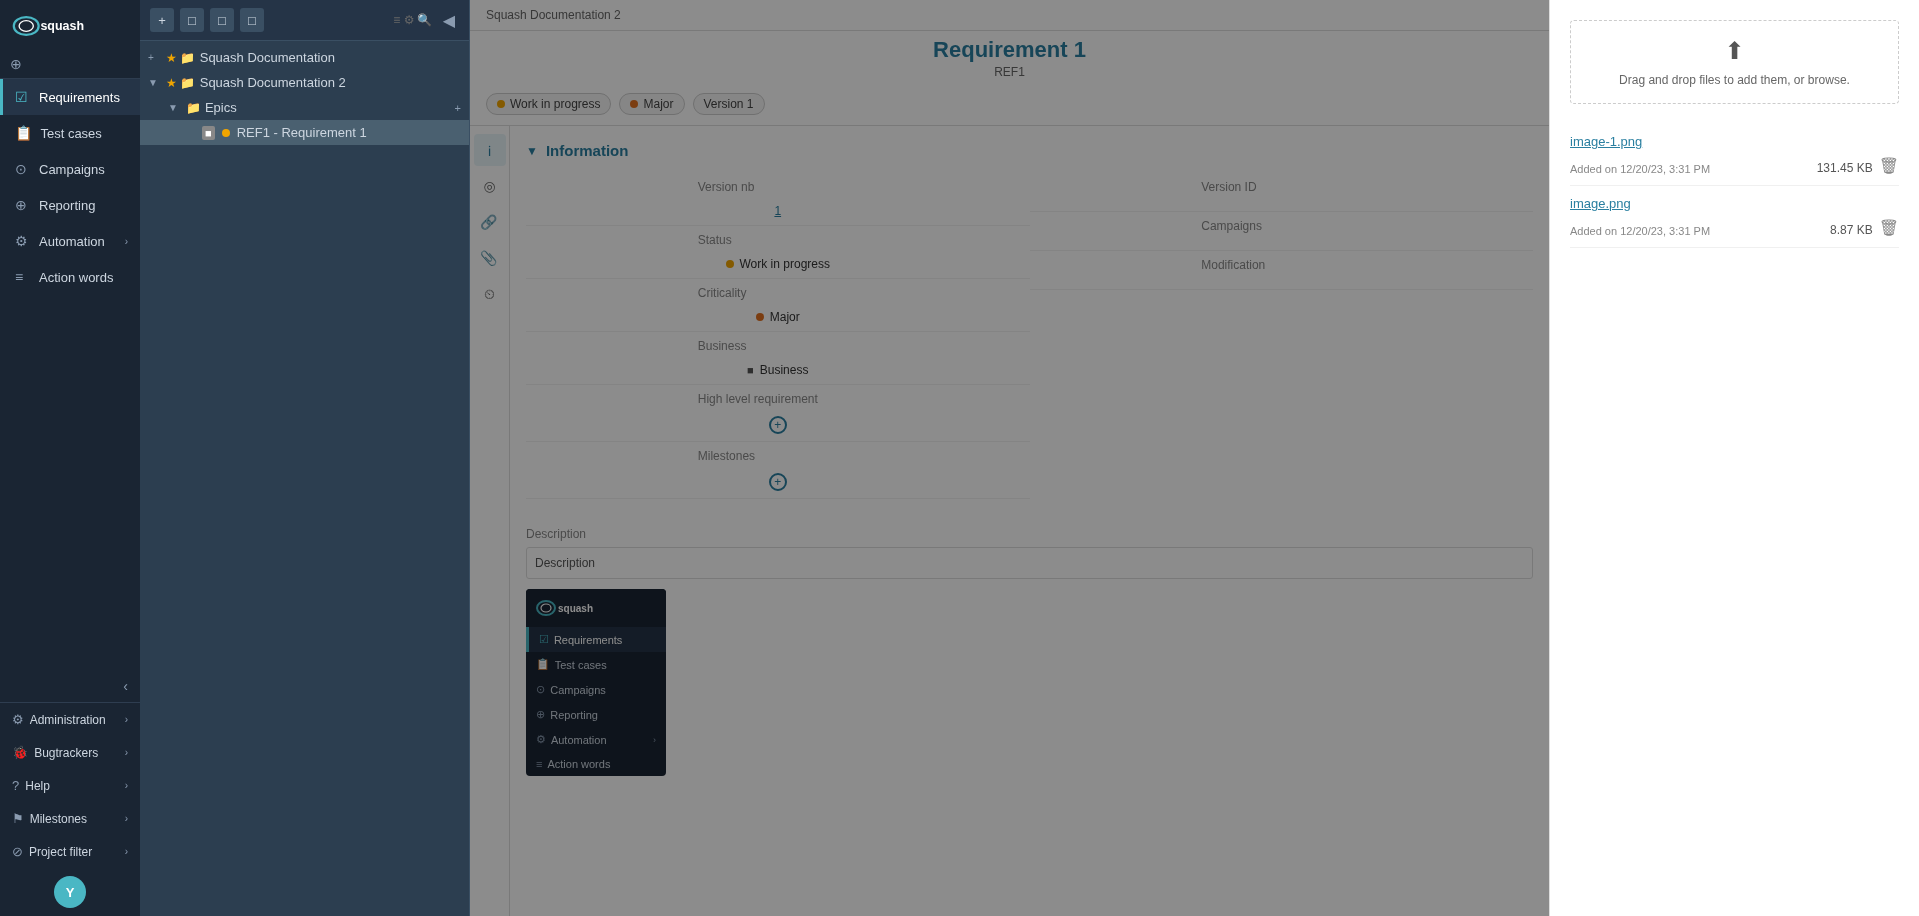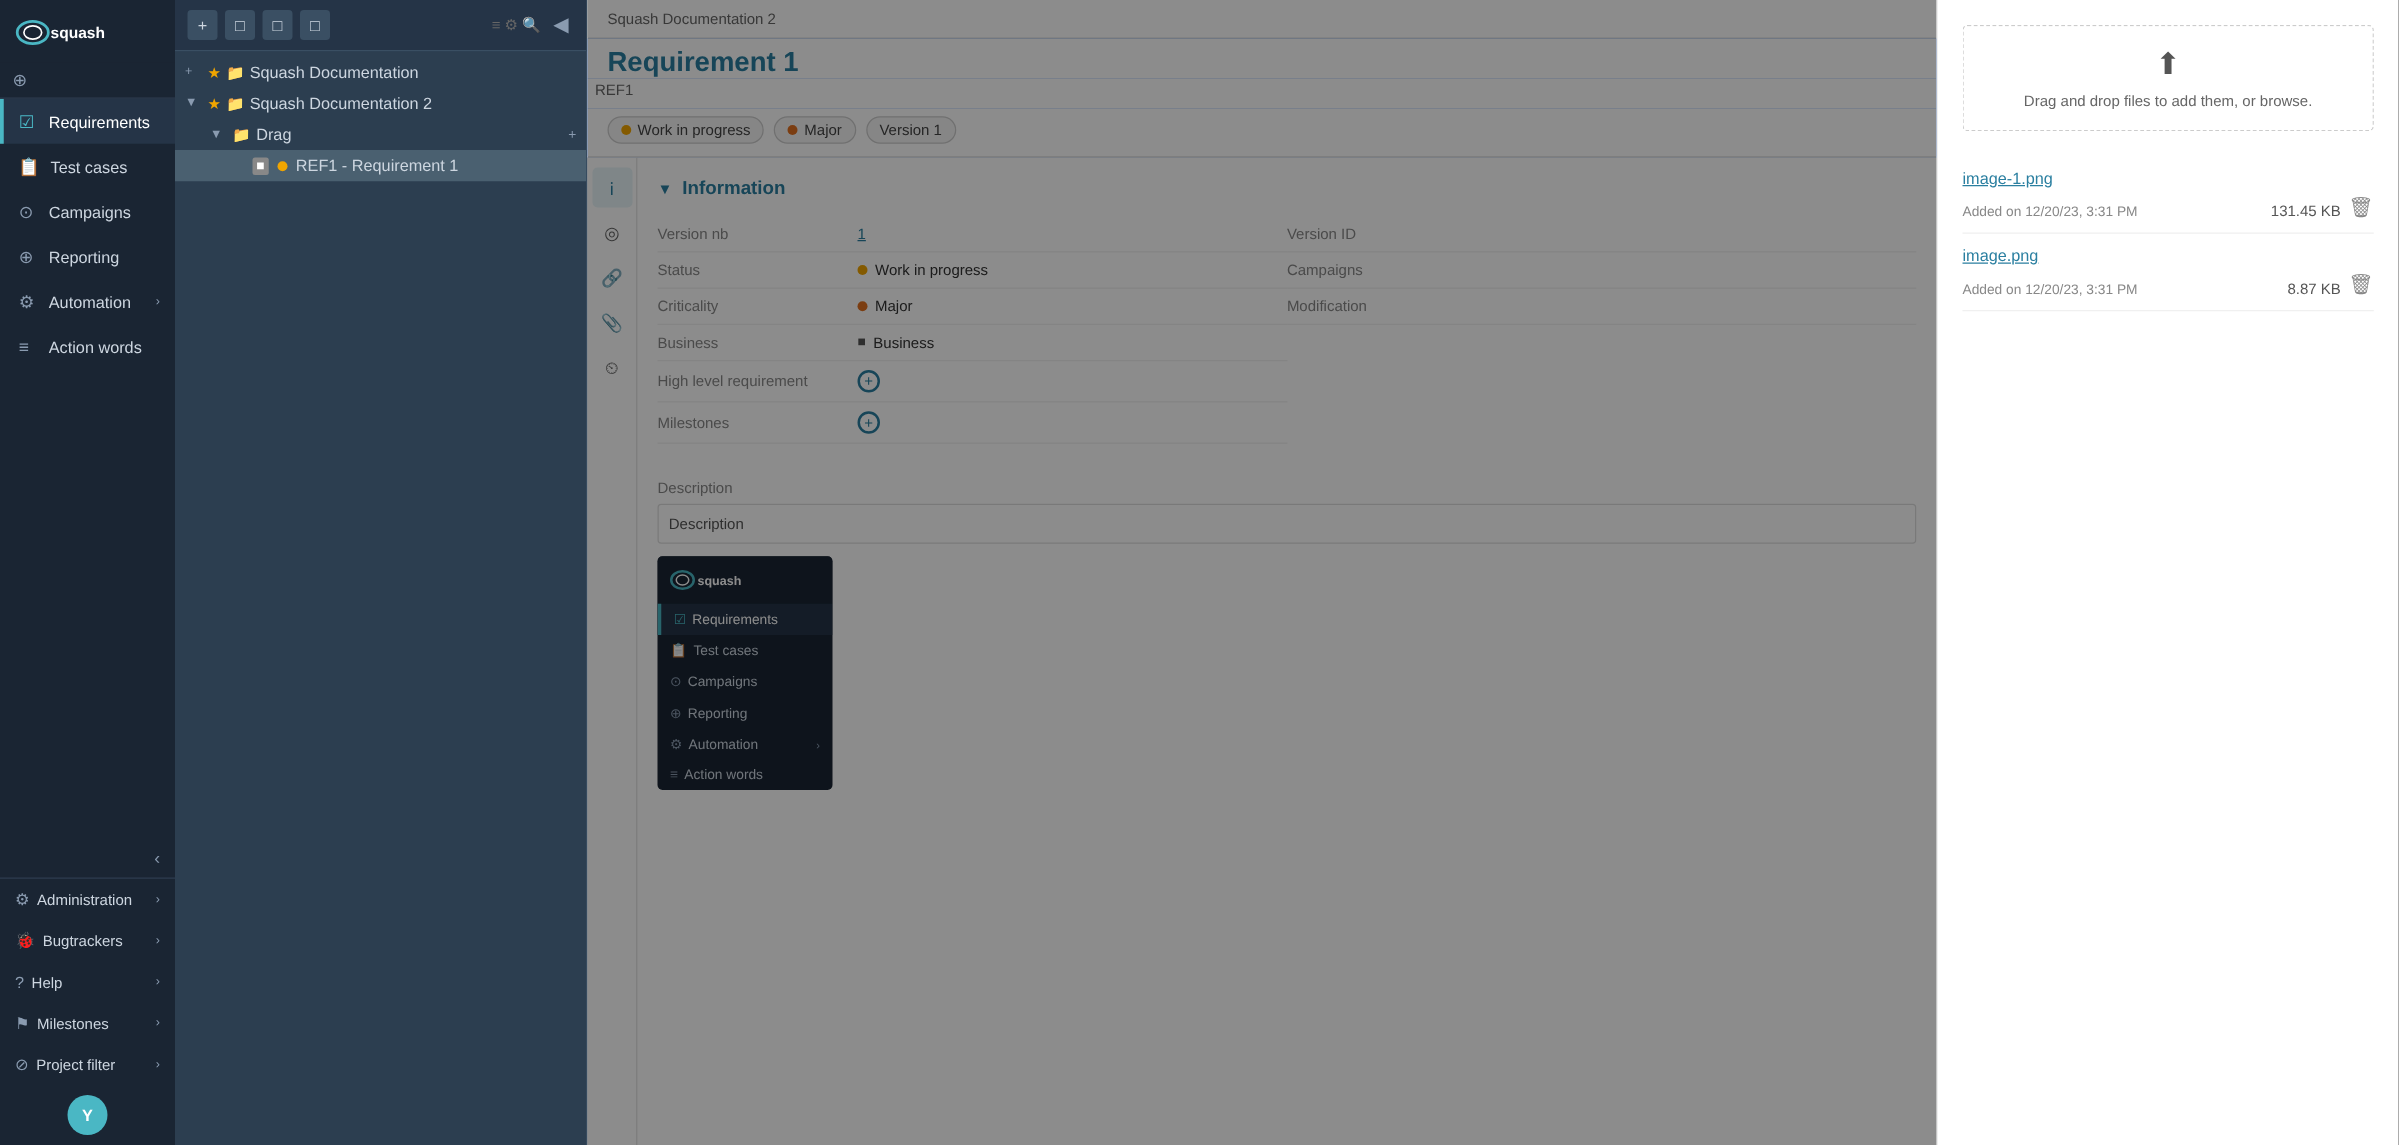--- a/index.html
+++ b/index.html
@@ -203,21 +203,22 @@
       display: grid;
       grid-template-columns: 1fr 1fr;
       gap: 0;
     }
     .info-col { display: flex; flex-direction: column; }
     .info-row {
       display: flex;
       align-items: center;
       padding: 7px 0;
       border-bottom: 1px solid #f0f0f0;
-      gap: 0;
+      gap: 10px;
+      flex-direction: column;
     }
     .info-label { width: 160px; color: #888; font-size: 12px; flex-shrink: 0; }
     .info-value { color: #333; font-size: 12px; display: flex; align-items: center; gap: 6px; }
     .info-value .dot { width: 8px; height: 8px; border-radius: 50%; }
     .add-circle { width: 18px; height: 18px; border: 2px solid #2a7fa0; border-radius: 50%; display: flex; align-items: center; justify-content: center; color: #2a7fa0; font-size: 12px; cursor: pointer; }
 
     .description-section { margin-top: 28px; }
     .desc-label { font-size: 12px; color: #888; margin-bottom: 6px; }
     .desc-box { border: 1px solid #ddd; border-radius: 3px; padding: 8px; color: #555; font-size: 12px; margin-bottom: 10px; }
 
@@ -400,40 +401,40 @@
     <div class="tree-node" style="padding-left:8px;">
       <span class="toggle">▼</span>
       <span class="star">★</span>
       <span style="font-size:12px;color:#888;">📁</span>
       <span>Squash Documentation 2</span>
     </div>
 
     <div class="tree-node" style="padding-left:28px;">
       <span class="toggle">▼</span>
       <span style="font-size:12px;color:#888;">📁</span>
-      <span>Drag</span>
+      <span>Epics</span>
       <span class="add-btn">+</span>
     </div>
 
     <div class="tree-node selected" style="padding-left:44px;">
       <span class="toggle"> </span>
       <span style="font-size:11px;background:#888;color:#fff;padding:1px 3px;border-radius:2px;">■</span>
       <span style="width:8px;height:8px;background:#f0a500;border-radius:50%;display:inline-block;margin:0 3px;"></span>
       <span>REF1 - Requirement 1</span>
     </div>
   </div>
 </div>
 
 <div class="main-area">
 
   <div class="main-header">
     <span class="breadcrumb-path">Squash Documentation 2</span>
   </div>
 
-  <div style="background:#3b82f6;">
+  <div style="background:#3b82f6;text-align:center;">
     <div class="req-title">Requirement 1</div>
     <div class="req-ref">REF1</div>
     <div class="req-badges">
       <div class="badge">
         <span class="dot dot-yellow"></span>
         <span>Work in progress</span>
       </div>
       <div class="badge">
         <span class="dot dot-orange"></span>
         <span>Major</span>

